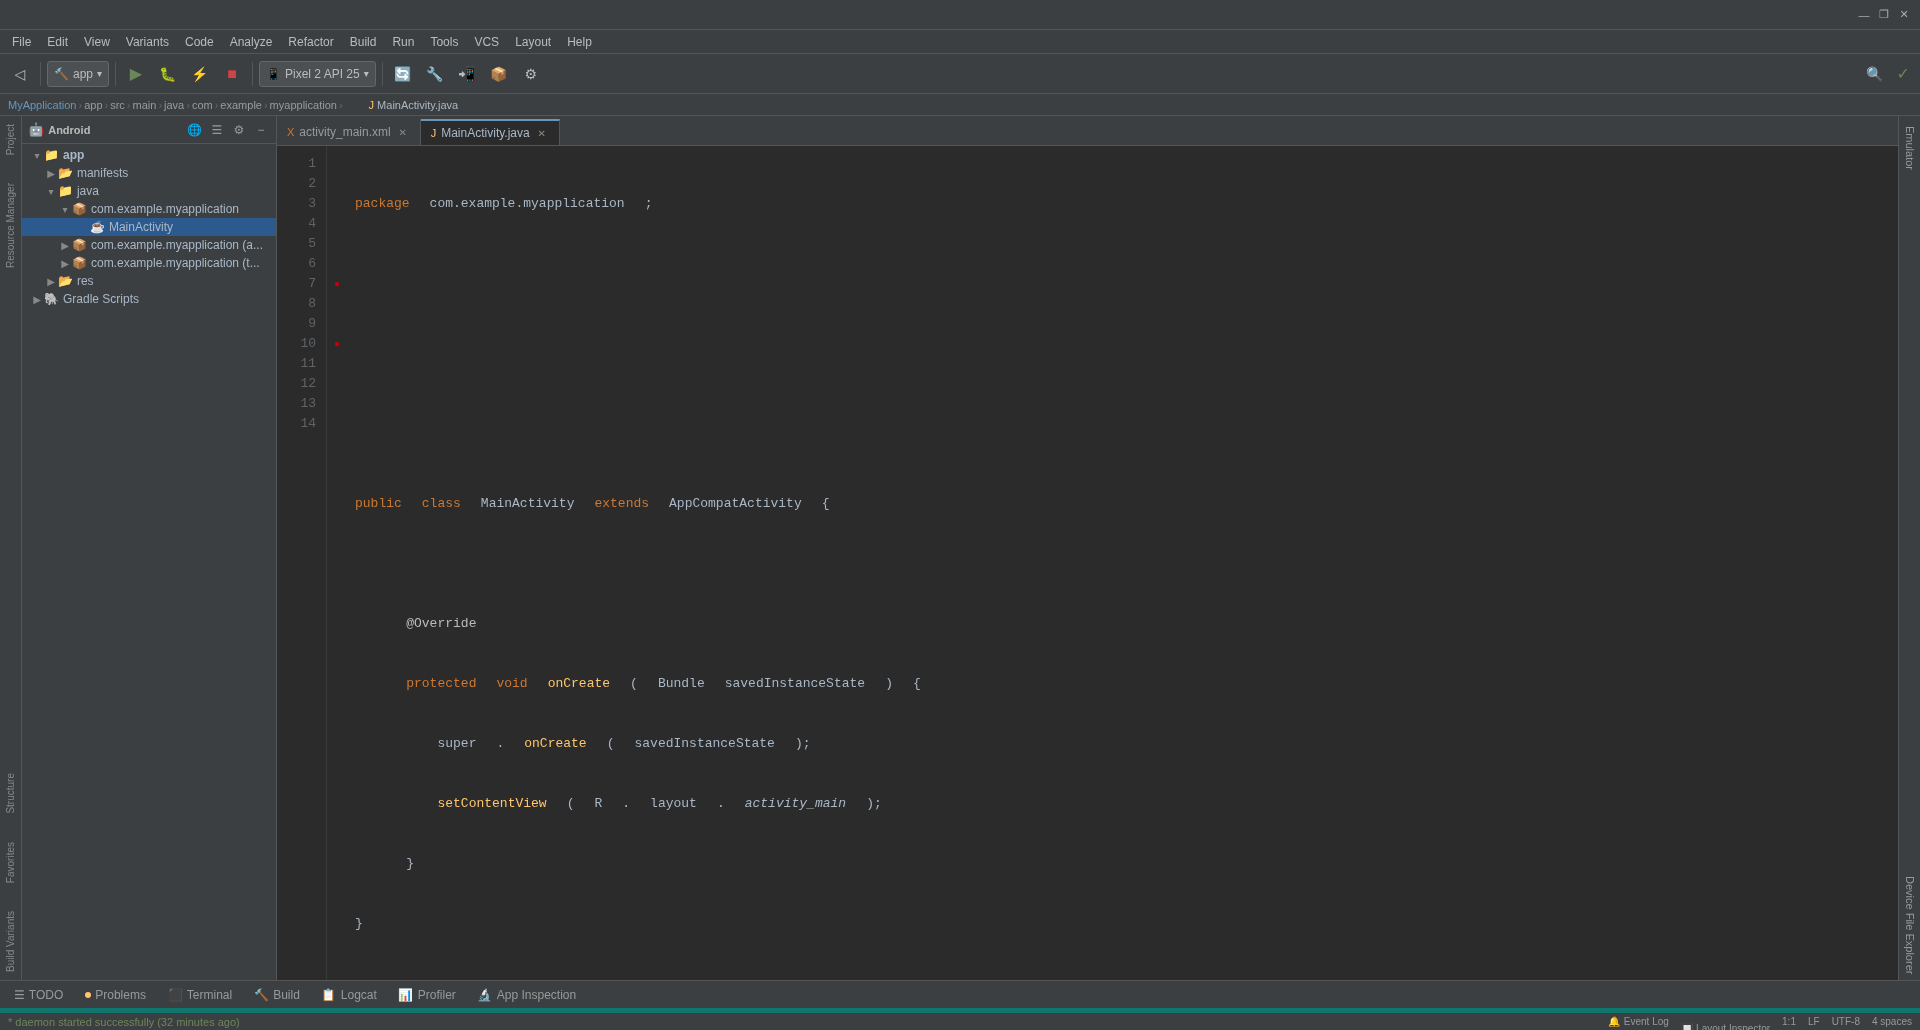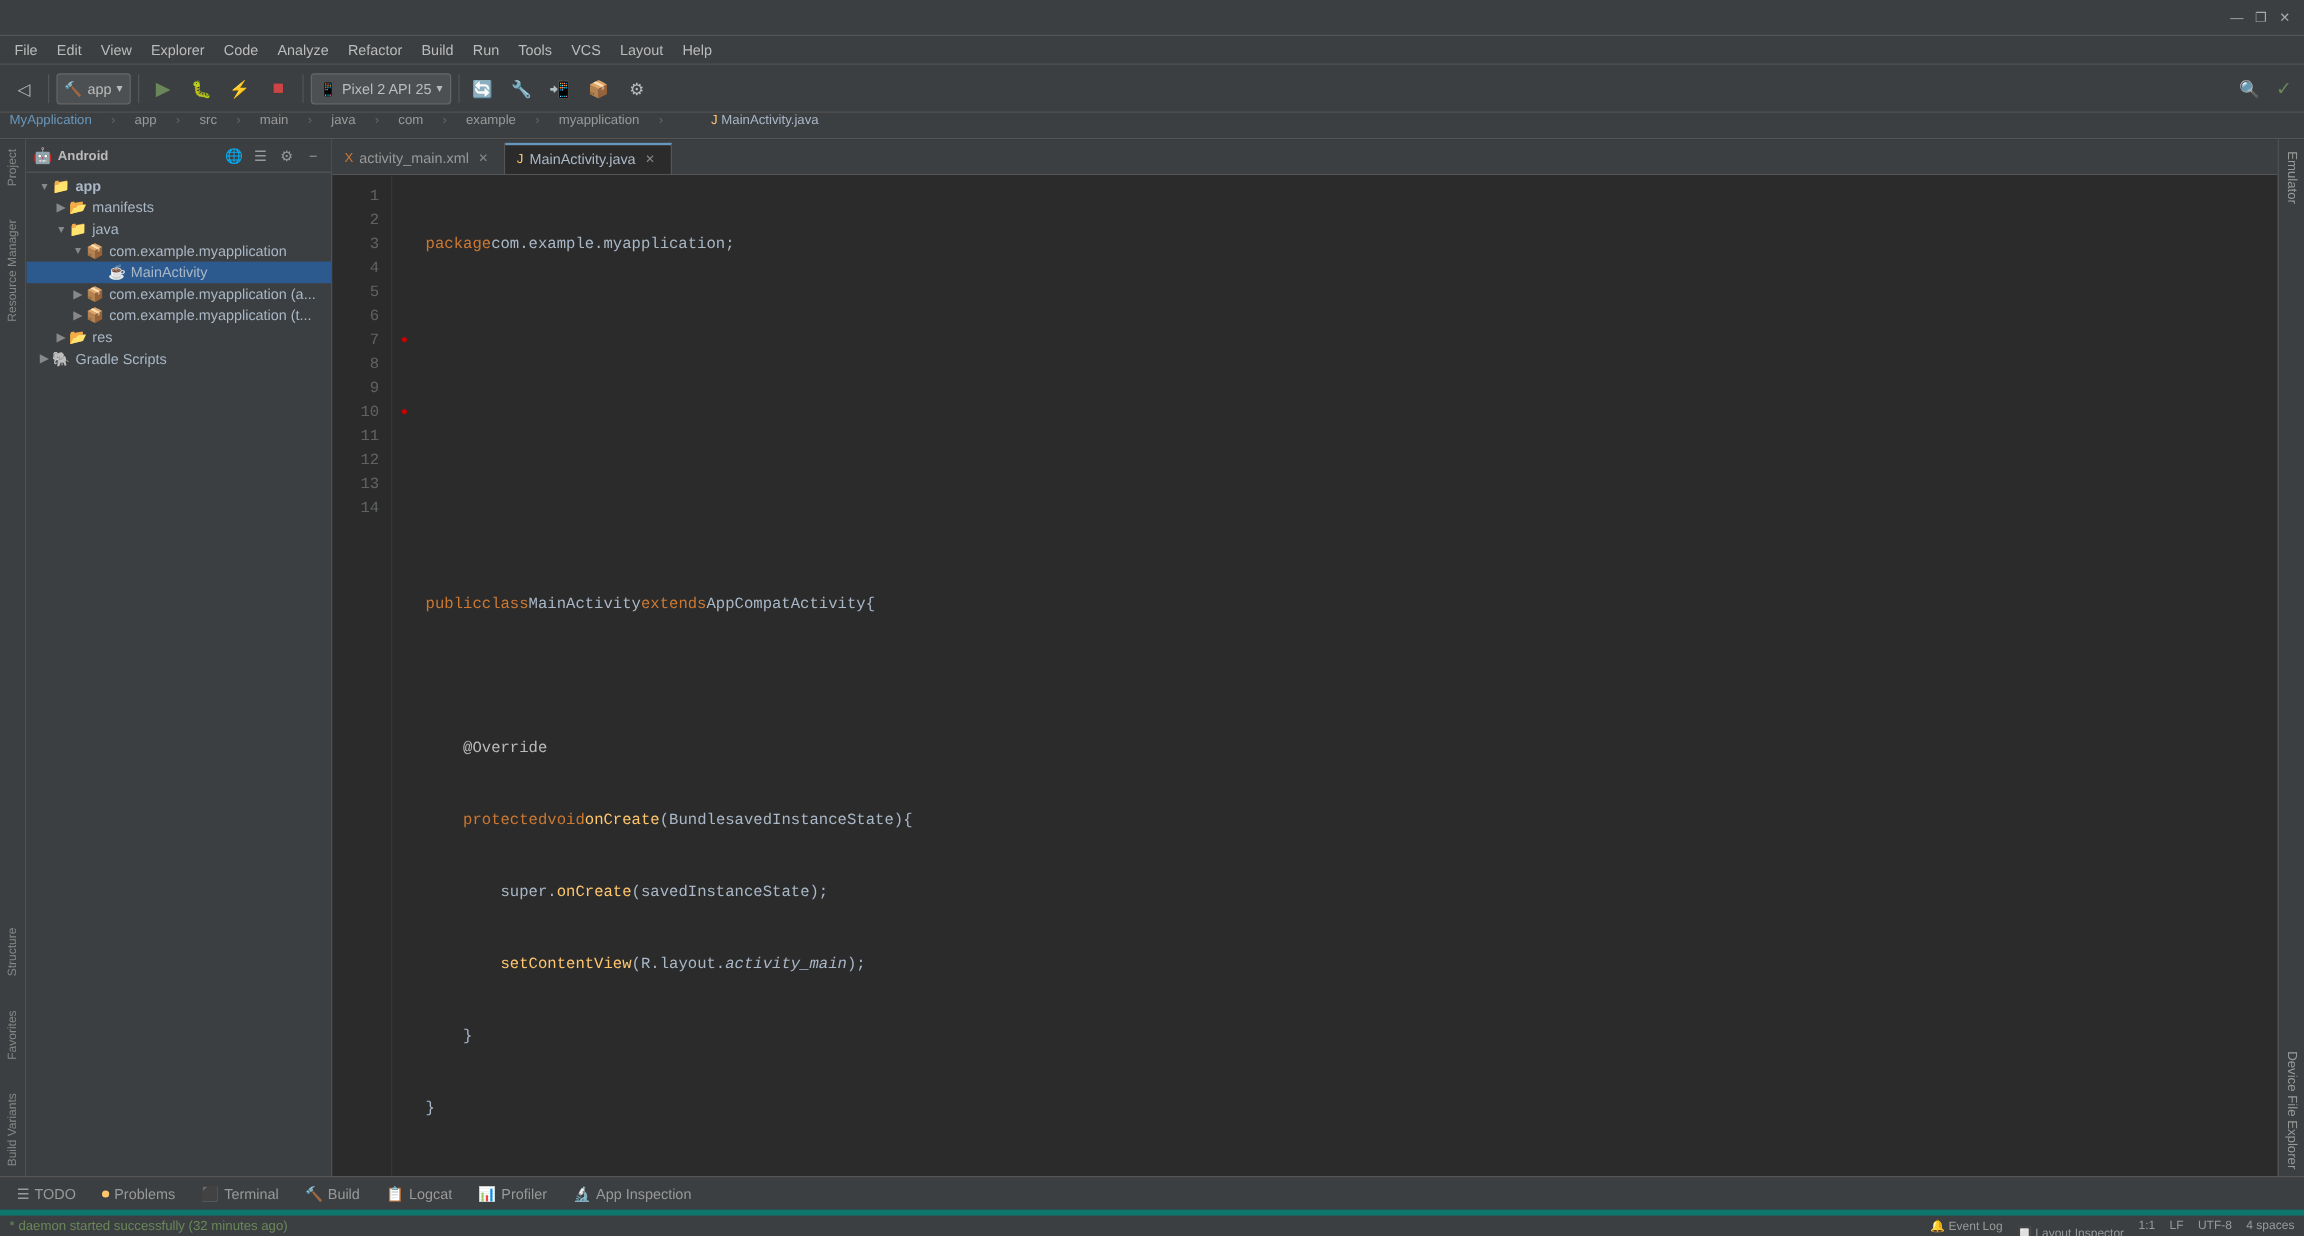--- a/index.html
+++ b/index.html
@@ -108,27 +108,27 @@
       height: 26px;
       gap: 4px;
     }
     .toolbar-dropdown .chevron { font-size: 10px; }
 
     
     #breadcrumb {
       height: 22px;
       background: #3c3f41;
       display: flex;
-      align-items: flex-start;
+      align-items: center;
       padding: 0 8px;
       flex-shrink: 0;
       border-bottom: 1px solid #555;
       font-size: 11px;
       color: #9a9a9a;
-      gap: 14px;
+      gap: 0;
     }
     #breadcrumb .sep { color: #666; margin: 0 2px; }
     #breadcrumb .current { color: #a9b7c6; }
 
     
     #main-layout {
       display: flex;
       flex: 1;
       overflow: hidden;
     }
@@ -275,21 +275,21 @@
     .gutter-red { color: #cc0000; }
 
     #code-content {
       flex: 1;
       padding: 8px 0 8px 8px;
       line-height: 20px;
       overflow: auto;
       color: #a9b7c6;
       white-space: pre;
     }
-    .code-line { height: 20px; display: flex; align-items: center; }
+    .code-line { height: 20px; display: flex; align-items: center; gap: 20px; }
     .kw { color: #cc7832; }
     .cls { color: #a9b7c6; }
     .fn { color: #ffc66d; }
     .ann { color: #bbb; }
     .cmt { color: #808080; }
     .pkg { color: #a9b7c6; }
     .punc { color: #a9b7c6; }
     .italic { font-style: italic; }
     .param { color: #a9b7c6; }
     .right-label {
@@ -395,21 +395,21 @@
     <span>—</span>
     <span>❐</span>
     <span>✕</span>
   </div>
 </div>
 
 <div id="menu-bar">
   <div class="menu-item">File</div>
   <div class="menu-item">Edit</div>
   <div class="menu-item">View</div>
-  <div class="menu-item">Explorer</div>
+  <div class="menu-item">Variants</div>
   <div class="menu-item">Code</div>
   <div class="menu-item">Analyze</div>
   <div class="menu-item">Refactor</div>
   <div class="menu-item">Build</div>
   <div class="menu-item">Run</div>
   <div class="menu-item">Tools</div>
   <div class="menu-item">VCS</div>
   <div class="menu-item">Layout</div>
   <div class="menu-item">Help</div>
 </div>

